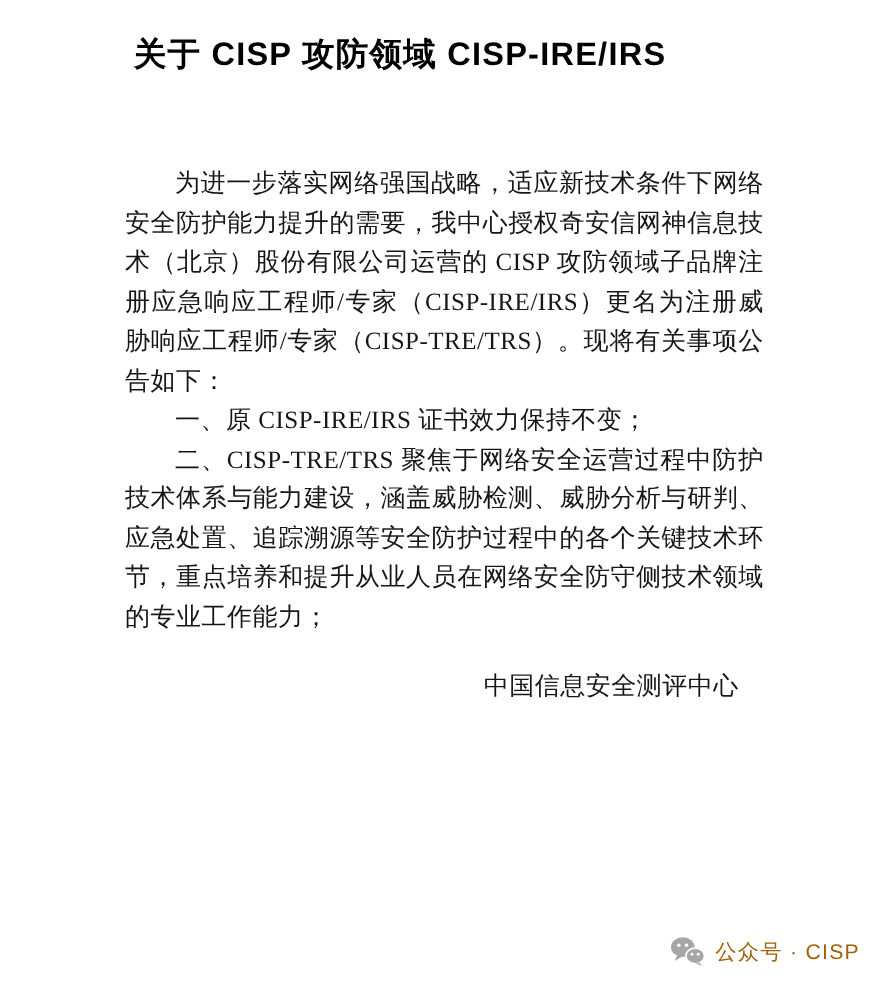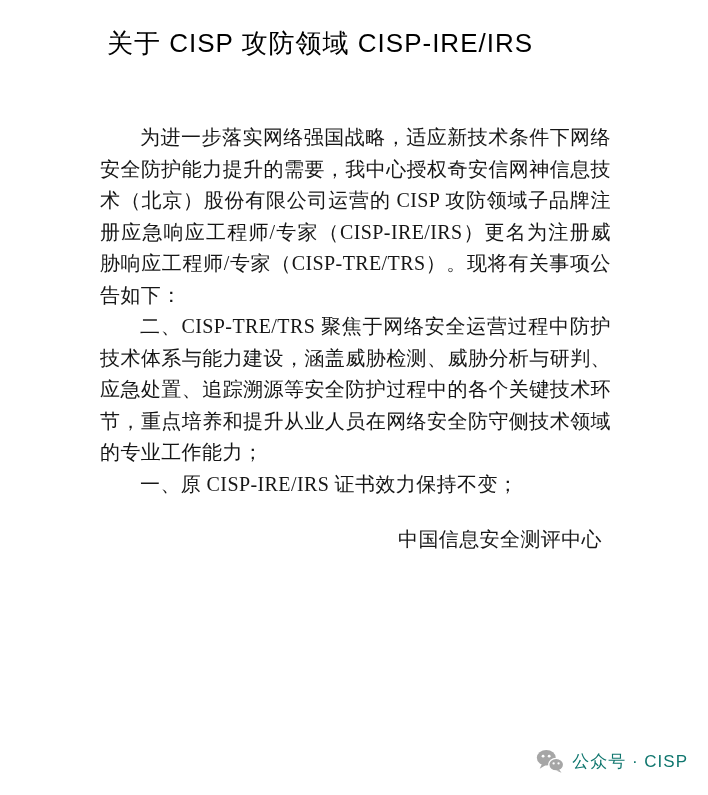--- a/index.html
+++ b/index.html
@@ -15,85 +15,85 @@
     overflow: hidden;
     color: #111111;
   }
   .doc-title {
     position: absolute;
     top: 24px;
     left: 0;
     width: 640px;
     text-align: center;
     font-family: "Liberation Sans", "DejaVu Sans", sans-serif;
-    font-weight: 400;
+    font-weight: 700;
     font-size: 26px;
     line-height: 38px;
     letter-spacing: 1px;
     color: #000000;
   }
   .doc-body {
     position: absolute;
-    top: 122px;
+    top: 132px;
     left: 100px;
     width: 511px;
     font-family: "Liberation Serif", "DejaVu Serif", serif;
     font-size: 20px;
     line-height: 31.5px;
     letter-spacing: 0.4px;
     text-align: justify;
     color: #161616;
   }
   .doc-body p {
     margin: 0;
     text-indent: 2em;
   }
   .closing {
     margin-top: 36px;
   }
   .sig-block {
     margin-top: 24px;
     margin-left: auto;
-    margin-right: 9px;
+    margin-right: 20px;
     width: fit-content;
     text-align: center;
   }
   .sig-block div {
     text-indent: 0;
     white-space: nowrap;
   }
   .page-footer {
     position: absolute;
     top: 749px;
     right: 20px;
     display: flex;
     align-items: center;
     gap: 8px;
     font-family: "Liberation Sans", "DejaVu Sans", sans-serif;
     font-size: 17px;
     letter-spacing: 1px;
-    color: #0f766e;
+    color: #a16207;
   }
   .wechat-icon-svg {
     display: block;
   }
 </style>
 </head>
 <body>
 
 <div class="page">
 
   <div class="doc-title">
     <div>关于 CISP 攻防领域 CISP-IRE/IRS</div>
   </div>
 
   <div class="doc-body">
     <p>为进一步落实网络强国战略，适应新技术条件下网络安全防护能力提升的需要，我中心授权奇安信网神信息技术（北京）股份有限公司运营的 CISP 攻防领域子品牌注册应急响应工程师/专家（CISP-IRE/IRS）更名为注册威胁响应工程师/专家（CISP-TRE/TRS）。现将有关事项公告如下：</p>
+    <p>一、原 CISP-IRE/IRS 证书效力保持不变；</p>
     <p>二、CISP-TRE/TRS 聚焦于网络安全运营过程中防护技术体系与能力建设，涵盖威胁检测、威胁分析与研判、应急处置、追踪溯源等安全防护过程中的各个关键技术环节，重点培养和提升从业人员在网络安全防守侧技术领域的专业工作能力；</p>
-    <p>一、原 CISP-IRE/IRS 证书效力保持不变；</p>
 
     <div class="sig-block">
       <div>中国信息安全测评中心</div>
     </div>
   </div>
 
   <div class="page-footer">
     <span>
       <svg class="wechat-icon-svg" width="28" height="24" viewBox="0 0 34 29">
         <ellipse cx="12.5" cy="10.5" rx="11.5" ry="9.5" fill="#a6a6a6"></ellipse>

